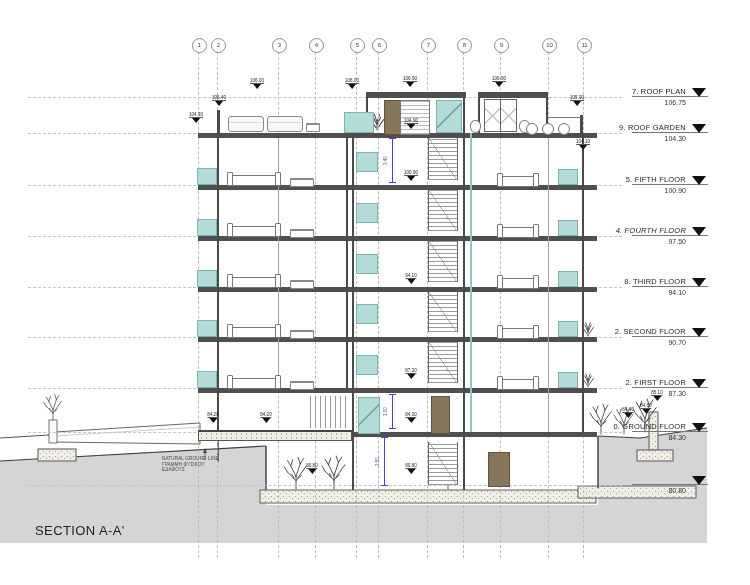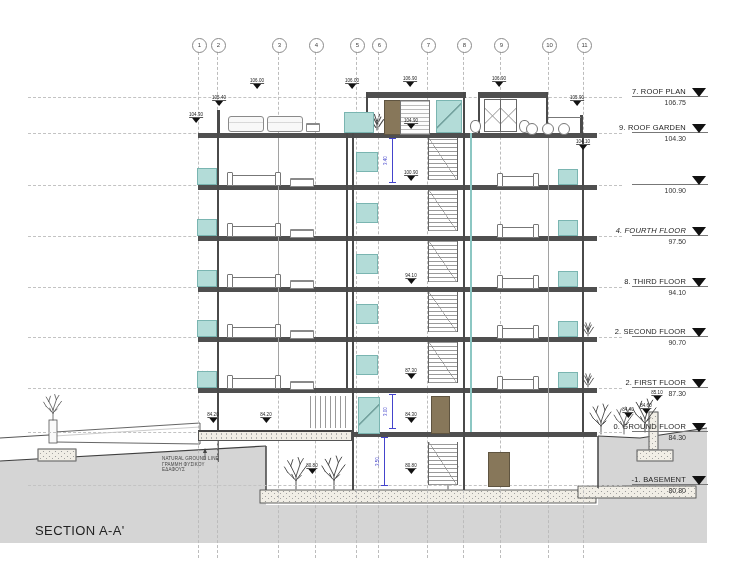--- a/index.html
+++ b/index.html
@@ -258,20 +258,21 @@
 
   <div id="levels-layer" class="abs" style="left:0;top:0;width:750px;height:585px;">
       <div class="lvl-name" style="top: 87px;">7. ROOF PLAN</div>
       <div class="lvl-line" style="left: 632px; top: 96px;"></div>
       <div class="lvl-val" style="top: 99px;">106.75</div>
       <div class="lvl-tri" style="left: 692px; top: 88px;"></div>
       <div class="lvl-name" style="top: 123px;">9. ROOF GARDEN</div>
       <div class="lvl-line" style="left: 632px; top: 132px;"></div>
       <div class="lvl-val" style="top: 135px;">104.30</div>
       <div class="lvl-tri" style="left: 692px; top: 124px;"></div>
+      <div class="lvl-name" style="top: 175px;">5. FIFTH FLOOR</div>
       <div class="lvl-line" style="left: 632px; top: 184px;"></div>
       <div class="lvl-val" style="top: 187px;">100.90</div>
       <div class="lvl-tri" style="left: 692px; top: 176px;"></div>
       <div class="lvl-name" style="top: 226px; font-style: italic;">4. FOURTH FLOOR</div>
       <div class="lvl-line" style="left: 632px; top: 235px;"></div>
       <div class="lvl-val" style="top: 238px;">97.50</div>
       <div class="lvl-tri" style="left: 692px; top: 227px;"></div>
       <div class="lvl-name" style="top: 277px;">8. THIRD FLOOR</div>
       <div class="lvl-line" style="left: 632px; top: 286px;"></div>
       <div class="lvl-val" style="top: 289px;">94.10</div>
@@ -281,21 +282,20 @@
       <div class="lvl-val" style="top: 339px;">90.70</div>
       <div class="lvl-tri" style="left: 692px; top: 328px;"></div>
       <div class="lvl-name" style="top: 378px;">2. FIRST FLOOR</div>
       <div class="lvl-line" style="left: 632px; top: 387px;"></div>
       <div class="lvl-val" style="top: 390px;">87.30</div>
       <div class="lvl-tri" style="left: 692px; top: 379px;"></div>
       <div class="lvl-name" style="top: 422px;">0. GROUND FLOOR</div>
       <div class="lvl-line" style="left: 632px; top: 431px;"></div>
       <div class="lvl-val" style="top: 434px;">84.30</div>
       <div class="lvl-tri" style="left: 692px; top: 423px;"></div>
-      <div class="lvl-name" style="top: 475px;">-1. BASEMENT</div>
       <div class="lvl-line" style="left: 632px; top: 484px;"></div>
       <div class="lvl-val" style="top: 487px;">80.80</div>
       <div class="lvl-tri" style="left: 692px; top: 476px;"></div>
     </div>
   <div id="spots-layer" class="abs" style="left:0;top:0;width:750px;height:585px;">
       <div class="spot" style="left: 257px; top: 78px;">
         <div class="num">106.00</div>
         <div class="tri"></div>
       </div>
       <div class="spot" style="left: 352px; top: 78px;">

